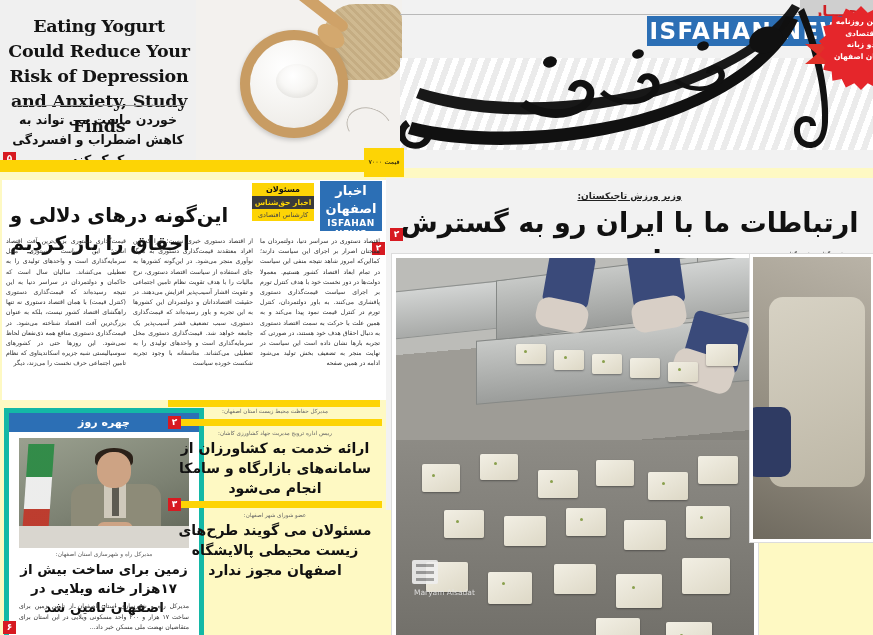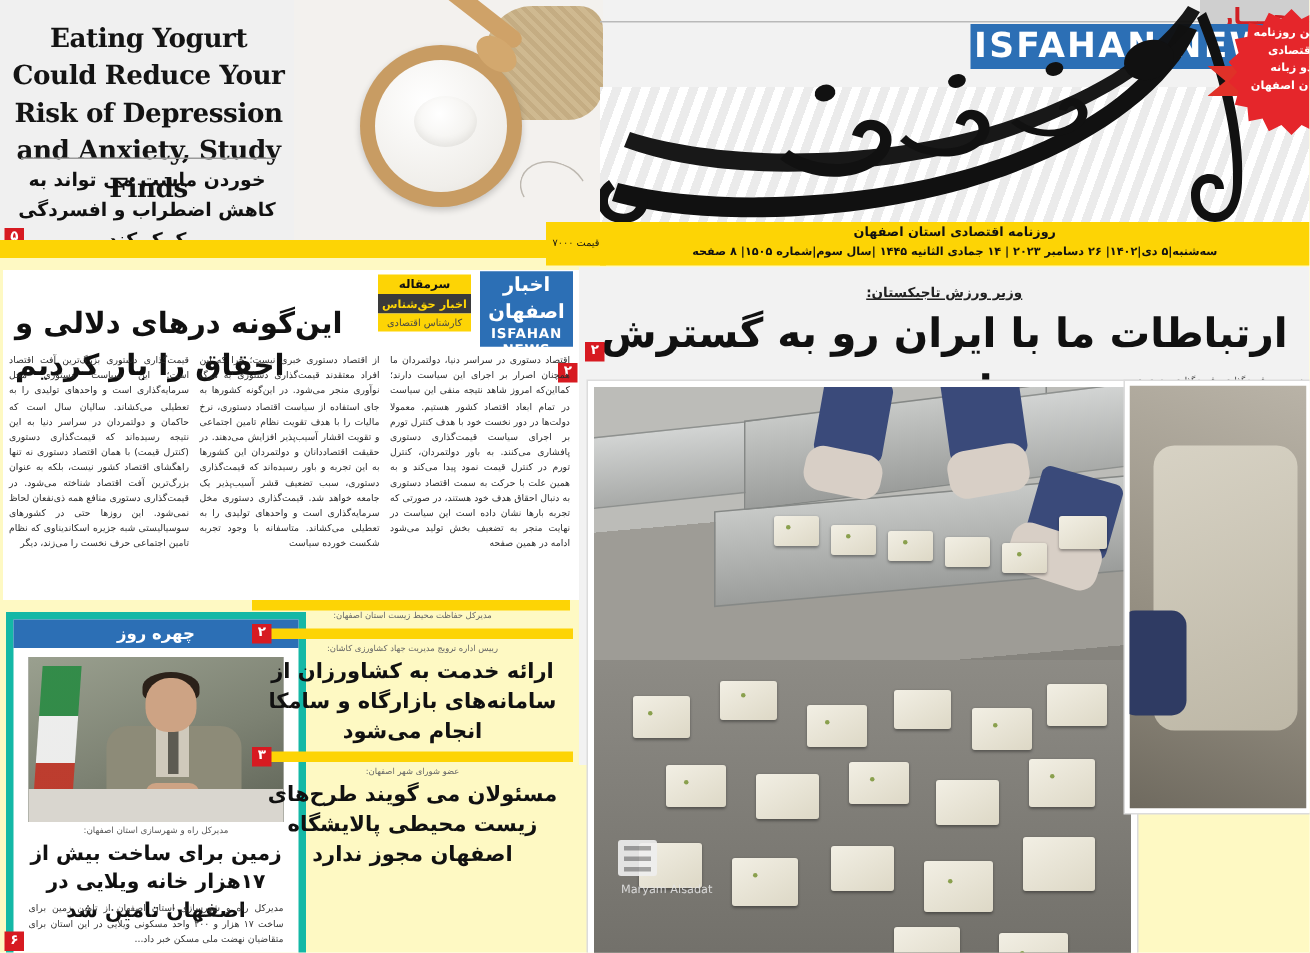--- a/index.html
+++ b/index.html
@@ -267,31 +267,27 @@
           <div>دو زبانه</div>
           <div>استان اصفهان</div>
         </div>
       </div>
     </div>
 
     <div class="yellow-left"></div>
     <div class="price-strip">
       <span>قیمت ۷۰۰۰ تومان</span>
     </div>
-    <div class="datestrip">
-      <div class="ds-sub">روزنامه اقتصادی استان اصفهان</div>
-      <div class="ds-main">سه‌شنبه|۵ دی|۱۴۰۲| ۲۶ دسامبر ۲۰۲۳ | ۱۴ جمادی الثانیه ۱۴۴۵ |سال سوم|شماره ۱۵۰۵| ۸ صفحه</div>
-    </div>
   </div>
 
   <div class="edit-wrap">
 
     <div class="sar-box">
       <div class="sar-row1">
-          <span>سرمقاله</span>
+          <span>مسئولان</span>
         </div>
       <div class="sar-row2">
           <span>اخبار حق‌شناس</span>
         </div>
       <div class="sar-row3">
           <span>کارشناس اقتصادی</span>
         </div>
     </div>
 
     <div class="logo-box">

